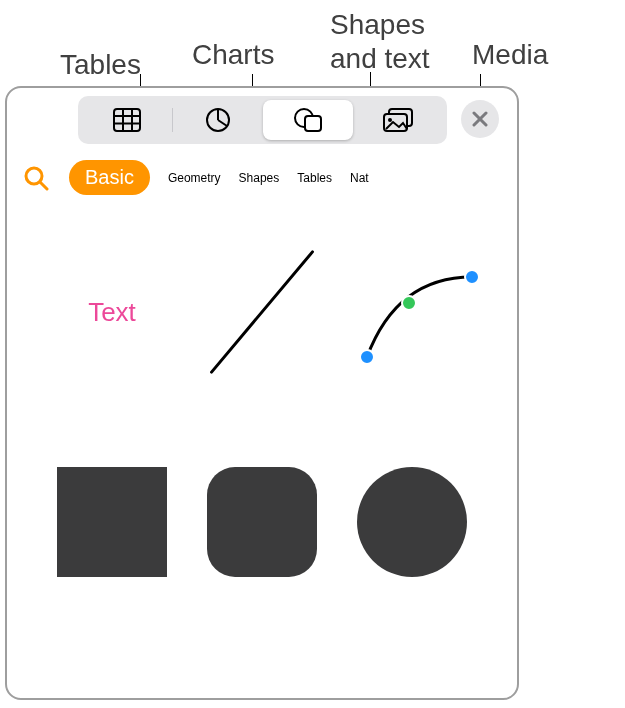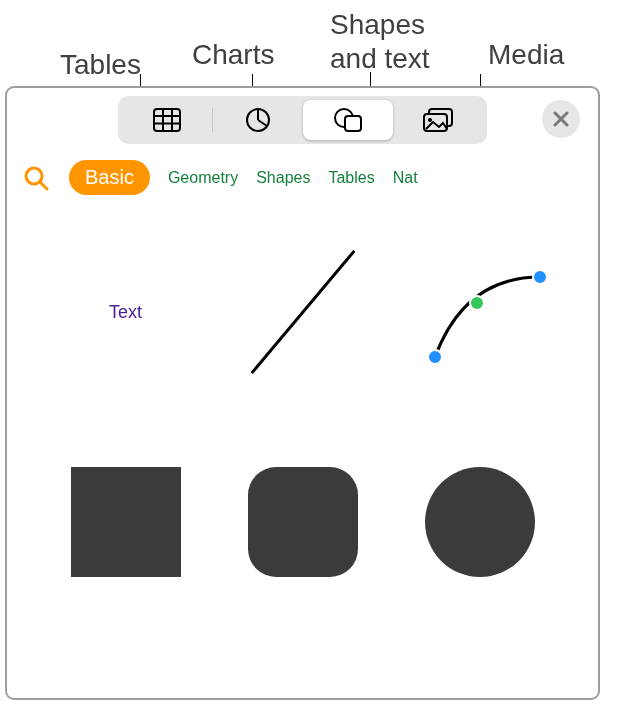--- a/index.html
+++ b/index.html
@@ -5,38 +5,38 @@
     * { box-sizing: border-box; margin: 0; padding: 0; }
     html, body { width: 625px; height: 708px; font-family: -apple-system, Helvetica, Arial, sans-serif; background: #fff; }
     .canvas { position: relative; width: 625px; height: 708px; }
 
     
     .callouts { position: relative; width: 100%; height: 80px; }
     .callout { position: absolute; font-size: 28px; color: #404040; line-height: 1.2; }
     .callout-tables { left: 60px; top: 48px; }
     .callout-charts { left: 164px; top: 38px; margin-left: 28px; }
     .callout-shapes { left: 330px; top: 8px; text-align: left; }
-    .callout-media { left: 488px; top: 38px; }
+    .callout-media { left: 472px; top: 38px; }
 
     
     .leader { position: absolute; width: 1px; background: #000; }
     .leader-tables { left: 140px; top: 74px; height: 36px; }
     .leader-charts { left: 252px; top: 74px; height: 36px; }
     .leader-shapes { left: 370px; top: 72px; height: 38px; }
     .leader-media { left: 480px; top: 74px; height: 36px; }
 
     
     .panel {
       position: absolute;
       left: 5px;
       top: 86px;
-      width: 595px;
+      width: 514px;
       height: 614px;
       border: 2px solid #9e9e9e;
-      border-radius: 9px;
+      border-radius: 16px;
       background: #fff;
       overflow: hidden;
     }
 
     
     .seg-wrap {
       display: flex;
       justify-content: center;
       padding-top: 8px;
     }
@@ -95,34 +95,34 @@
     .pill {
       padding: 6px 16px;
       border-radius: 18px;
       font-size: 20px;
       font-weight: 500;
       color: #ff9500;
       cursor: pointer;
       flex: 0 0 auto;
     }
     .pill.selected { background: #ff9500; color: #fff; }
-    .cat-link { font-size: 16px; font-weight: 500; color: #15803d; cursor: pointer; flex: 0 0 auto; }
+    .cat-link { font-size: 12px; font-weight: 500; color: #000000; cursor: pointer; flex: 0 0 auto; }
 
     
     .grid {
       display: grid;
       grid-template-columns: repeat(3, 1fr);
       justify-items: center;
       align-items: center;
       padding: 36px 30px 0 30px;
       row-gap: 80px;
     }
     .cell { width: 150px; height: 130px; display: flex; align-items: center; justify-content: center; cursor: pointer; }
 
-    .txt-sample { font-size: 18px; color: #4c1d95; }
+    .txt-sample { font-size: 26px; color: #ec4899; }
 
     .line-shape {
       width: 120px; height: 120px; position: relative;
     }
     .line-shape::after {
       content: "";
       position: absolute;
       left: 50%; top: 50%;
       width: 160px; height: 3px;
       background: #000;

